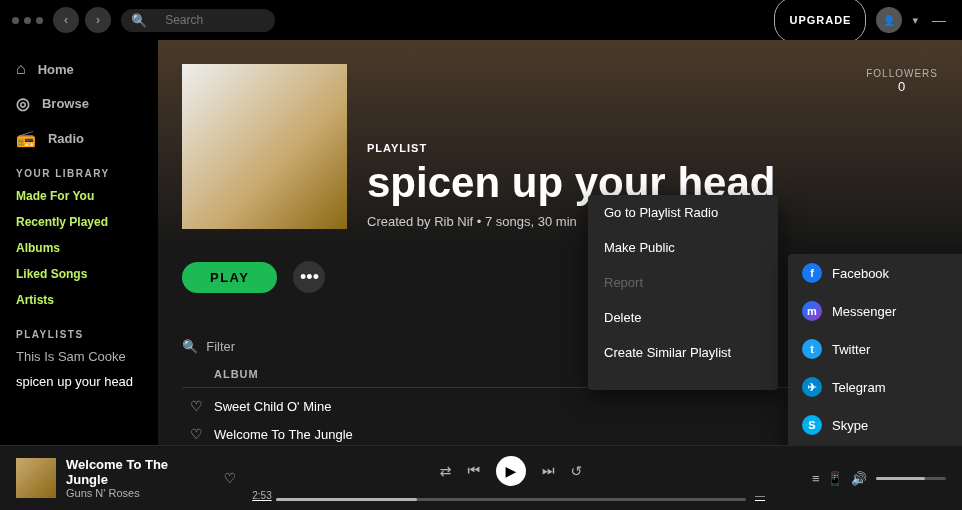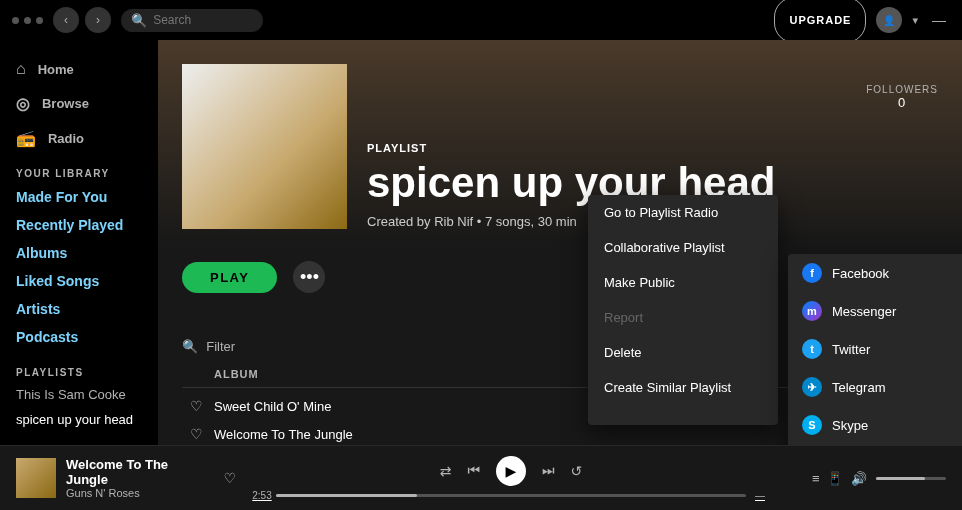--- a/index.html
+++ b/index.html
@@ -38,21 +38,21 @@
     .search-bar {
       background: #222;
       border-radius: 20px;
       display: flex; align-items: center;
       padding: 4px 10px;
       gap: 6px;
       flex: 0 0 140px;
     }
     .search-bar input {
       background: none; border: none; outline: none;
-      color: #ccc; font-size: 12px; width: 100px;
+      color: #ccc; font-size: 12px; width: 100px; margin-left: 12px;
     }
     .top-bar-spacer { flex: 1; }
     .upgrade-btn {
       background: none; border: 1px solid #aaa; border-radius: 20px;
       color: #fff; font-size: 11px; font-weight: bold;
       padding: 16px 14px; cursor: pointer; letter-spacing: 1px;
     }
     .avatar {
       width: 26px; height: 26px; border-radius: 50%; background: #555;
       display: flex; align-items: center; justify-content: center;
@@ -85,21 +85,21 @@
       cursor: pointer;
     }
     .sidebar-nav-item .nav-icon { font-size: 16px; }
     .sidebar-section-label {
       color: #b3b3b3; font-size: 10px; font-weight: 700;
       letter-spacing: 1.5px; padding: 12px 16px 4px;
       text-transform: uppercase;
     }
     .sidebar-library-item {
       padding: 6px 16px;
-      color: #7dd3fc; font-size: 14px; font-weight: 600;
+      color: #bef264; font-size: 12px; font-weight: 600;
       cursor: pointer;
     }
     .sidebar-playlist-section { padding: 12px 0; }
     .sidebar-playlist-label {
       color: #b3b3b3; font-size: 10px; font-weight: 700;
       letter-spacing: 1.5px; padding: 4px 16px;
       text-transform: uppercase;
     }
     .sidebar-playlist-item {
       padding: 5px 16px;
@@ -189,21 +189,21 @@
       cursor: pointer;
       color: #b3b3b3;
       font-size: 13px;
     }
     .heart-icon { font-size: 14px; color: #b3b3b3; }
     .track-name { color: #fff; font-size: 13px; }
     .col-album { color: #b3b3b3; font-size: 12px; }
     .col-date { color: #b3b3b3; font-size: 12px; }
     .col-duration { color: #b3b3b3; font-size: 12px; text-align: right; }
     .followers-label {
-      position: absolute; right: 24px; top: 44px;
+      position: absolute; right: 24px; top: 28px;
       font-size: 10px; color: #b3b3b3; text-align: center; letter-spacing: 1px; margin-left: 12px;
     }
     .download-row {
       display: flex; align-items: center; justify-content: flex-end;
       padding: 4px 24px; gap: 8px;
     }
     .download-label { color: #b3b3b3; font-size: 13px; }
     .toggle {
       width: 34px; height: 18px; border-radius: 9px; background: #535353;
       position: relative; cursor: pointer;
@@ -291,21 +291,21 @@
       display: flex; align-items: center; gap: 16px;
     }
     .ctrl-btn { color: #b3b3b3; font-size: 14px; cursor: pointer; }
     .play-pause-btn {
       width: 30px; height: 30px; border-radius: 50%;
       background: #fff; border: none; color: #000;
       font-size: 14px; cursor: pointer;
       display: flex; align-items: center; justify-content: center;
     }
     .progress-bar-container {
-      display: flex; align-items: center; gap: 0; width: 100%; text-decoration: underline;
+      display: flex; align-items: flex-end; gap: 0; width: 100%; text-decoration: underline;
     }
     .progress-time { color: #b3b3b3; font-size: 10px; width: 28px; text-align: center; }
     .progress-track {
       flex: 1; height: 3px; background: #535353; border-radius: 2px; position: relative;
     }
     .progress-fill {
       height: 100%; background: #b3b3b3; border-radius: 2px; width: 30%;
     }
     .player-right {
       width: 160px; display: flex; align-items: center; justify-content: flex-end; gap: 8px;
@@ -358,21 +358,20 @@
       <span>Radio</span>
     </div>
 
     <div class="sidebar-section-label">YOUR LIBRARY</div>
 
     <div class="sidebar-library-item">Made For You</div>
     <div class="sidebar-library-item">Recently Played</div>
     <div class="sidebar-library-item">Albums</div>
     <div class="sidebar-library-item">Liked Songs</div>
     <div class="sidebar-library-item">Artists</div>
-    <div class="sidebar-library-item">Podcasts</div>
 
     <div class="sidebar-playlist-section">
       <div class="sidebar-playlist-label">PLAYLISTS</div>
       <div class="sidebar-playlist-item">This Is Sam Cooke</div>
       <div class="sidebar-playlist-item active">spicen up your head</div>
     </div>
 
     <div class="new-playlist-btn">
       
       
@@ -433,23 +432,20 @@
         <span class="col-date">5 days ago</span>
         <span class="col-duration">4:33</span>
       </div>
 
     </div>
 
     <div class="context-menu-overlay">
       <div class="context-menu">
         <div class="menu-item">
           <span>Go to Playlist Radio</span>
-        </div>
-        <div class="menu-item">
-          <span>Collaborative Playlist</span>
         </div>
         <div class="menu-item">
           <span>Make Public</span>
         </div>
         <div class="menu-item disabled">
           <span>Report</span>
         </div>
         <div class="menu-item">
           <span>Delete</span>
         </div>

